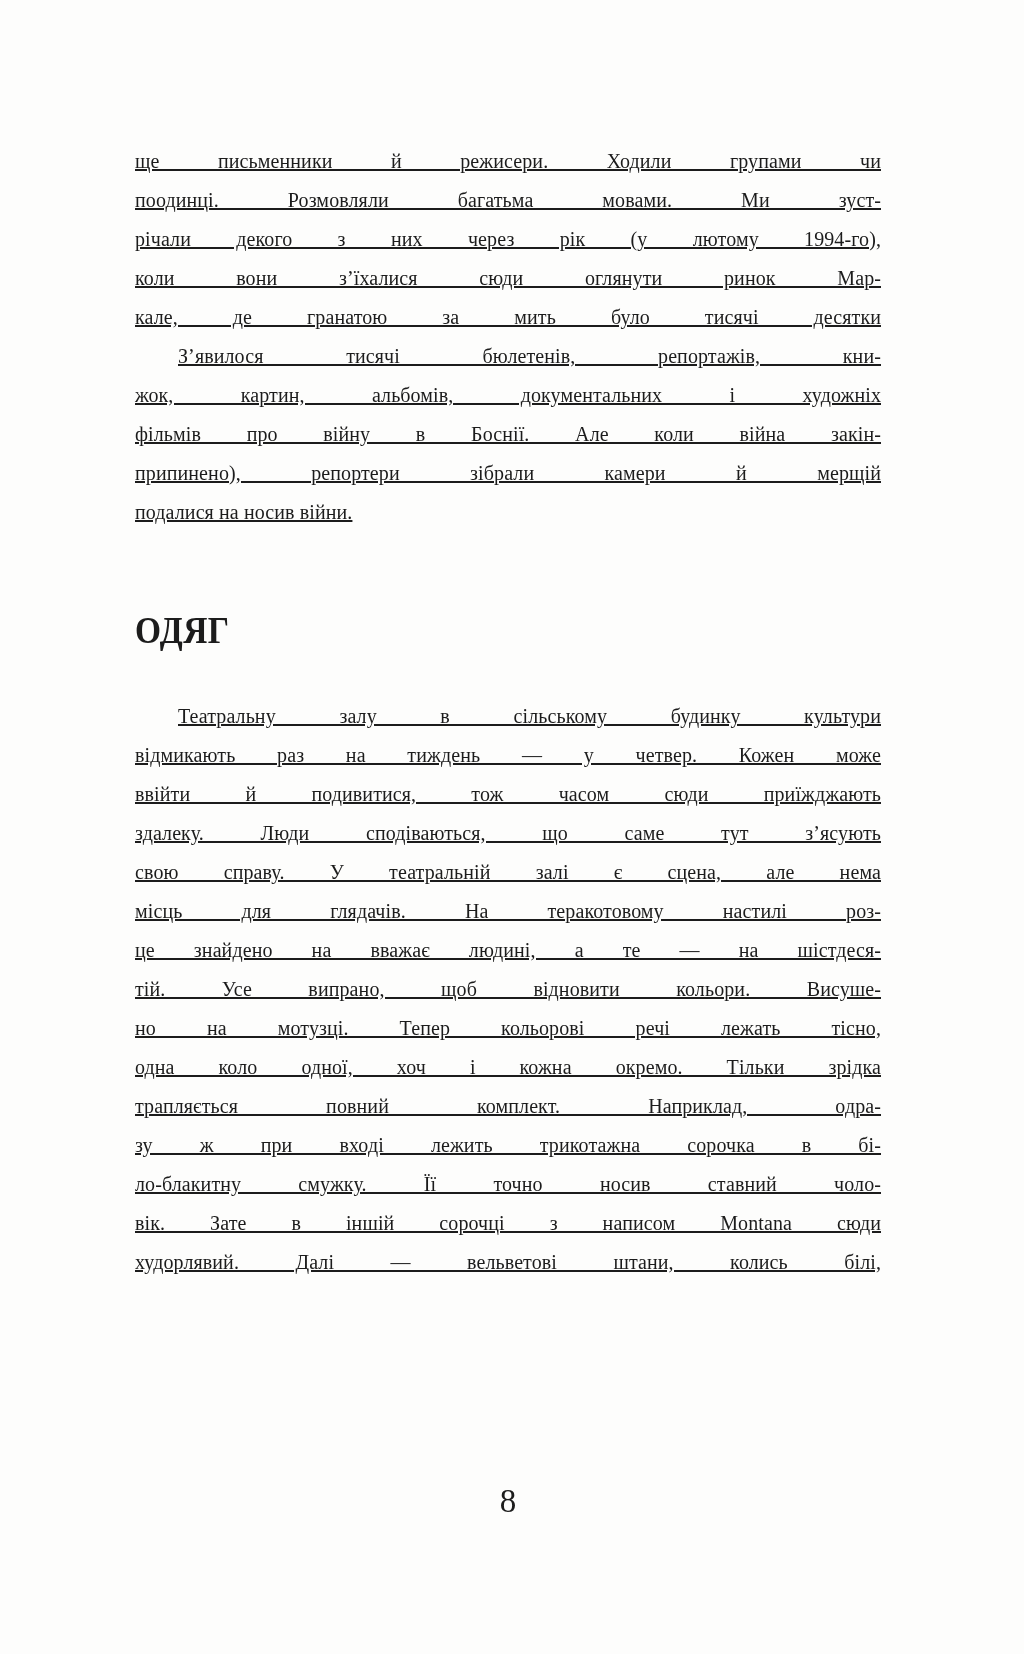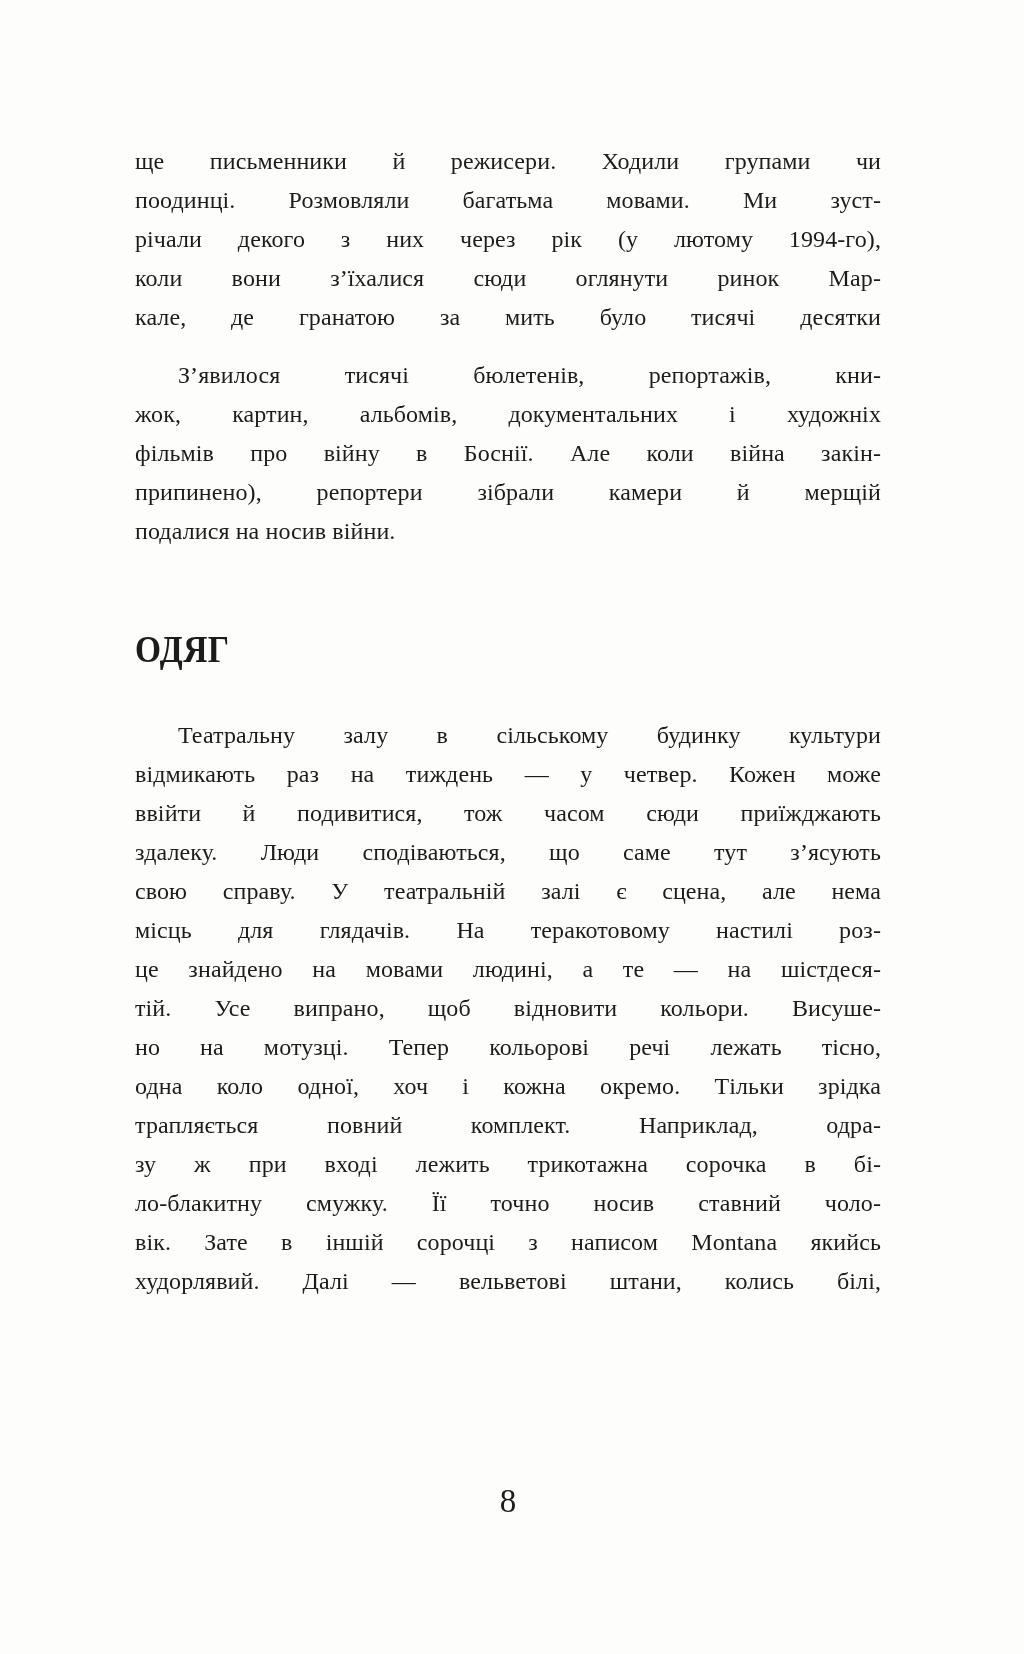--- a/index.html
+++ b/index.html
@@ -23,34 +23,34 @@
     position: absolute;
     left: 135px;
     top: 142px;
     width: 746px;
   }
   .paragraph {
     margin: 0;
     padding: 0;
   }
   .line {
-    font-size: 24px;
+    font-size: 20px;
     line-height: 39px;
     text-align: justify;
     text-align-last: justify;
     text-justify: inter-word;
     white-space: normal;
     letter-spacing: 0.1px;
+    text-decoration: underline;
   }
   .line.flush {
     text-align-last: left;
   }
   .line.indent {
     text-indent: 43px;
-    margin-top: 19px;
   }
   .heading {
     font-weight: bold;
     font-size: 38px;
     line-height: 40px;
     margin-top: 78px;
     letter-spacing: 0.5px;
     transform: scaleX(0.88);
     transform-origin: left center;
   }
@@ -87,25 +87,25 @@
         <div class="line flush">подалися на носив війни.</div>
       </div>
       <div class="heading">ОДЯГ</div>
       <div class="paragraph">
         <div class="line indent">Театральну залу в сільському будинку культури</div>
         <div class="line">відмикають раз на тиждень — у четвер. Кожен може</div>
         <div class="line">ввійти й подивитися, тож часом сюди приїжджають</div>
         <div class="line">здалеку. Люди сподіваються, що саме тут з’ясують</div>
         <div class="line">свою справу. У театральній залі є сцена, але нема</div>
         <div class="line">місць для глядачів. На теракотовому настилі роз-</div>
-        <div class="line">це знайдено на мовами людині, а те — на шістдеся-</div>
+        <div class="line">це знайдено на вважає людині, а те — на шістдеся-</div>
         <div class="line">тій. Усе випрано, щоб відновити кольори. Висуше-</div>
         <div class="line">но на мотузці. Тепер кольорові речі лежать тісно,</div>
         <div class="line">одна коло одної, хоч і кожна окремо. Тільки зрідка</div>
         <div class="line">трапляється повний комплект. Наприклад, одра-</div>
         <div class="line">зу ж при вході лежить трикотажна сорочка в бі-</div>
         <div class="line">ло-блакитну смужку. Її точно носив ставний чоло-</div>
-        <div class="line">вік. Зате в іншій сорочці з написом Montana якийсь</div>
+        <div class="line">вік. Зате в іншій сорочці з написом Montana сюди</div>
         <div class="line">худорлявий. Далі — вельветові штани, колись білі,</div>
       </div>
     </div>
   <div class="page-number">8</div>
 </div>
 
 </body></html>

